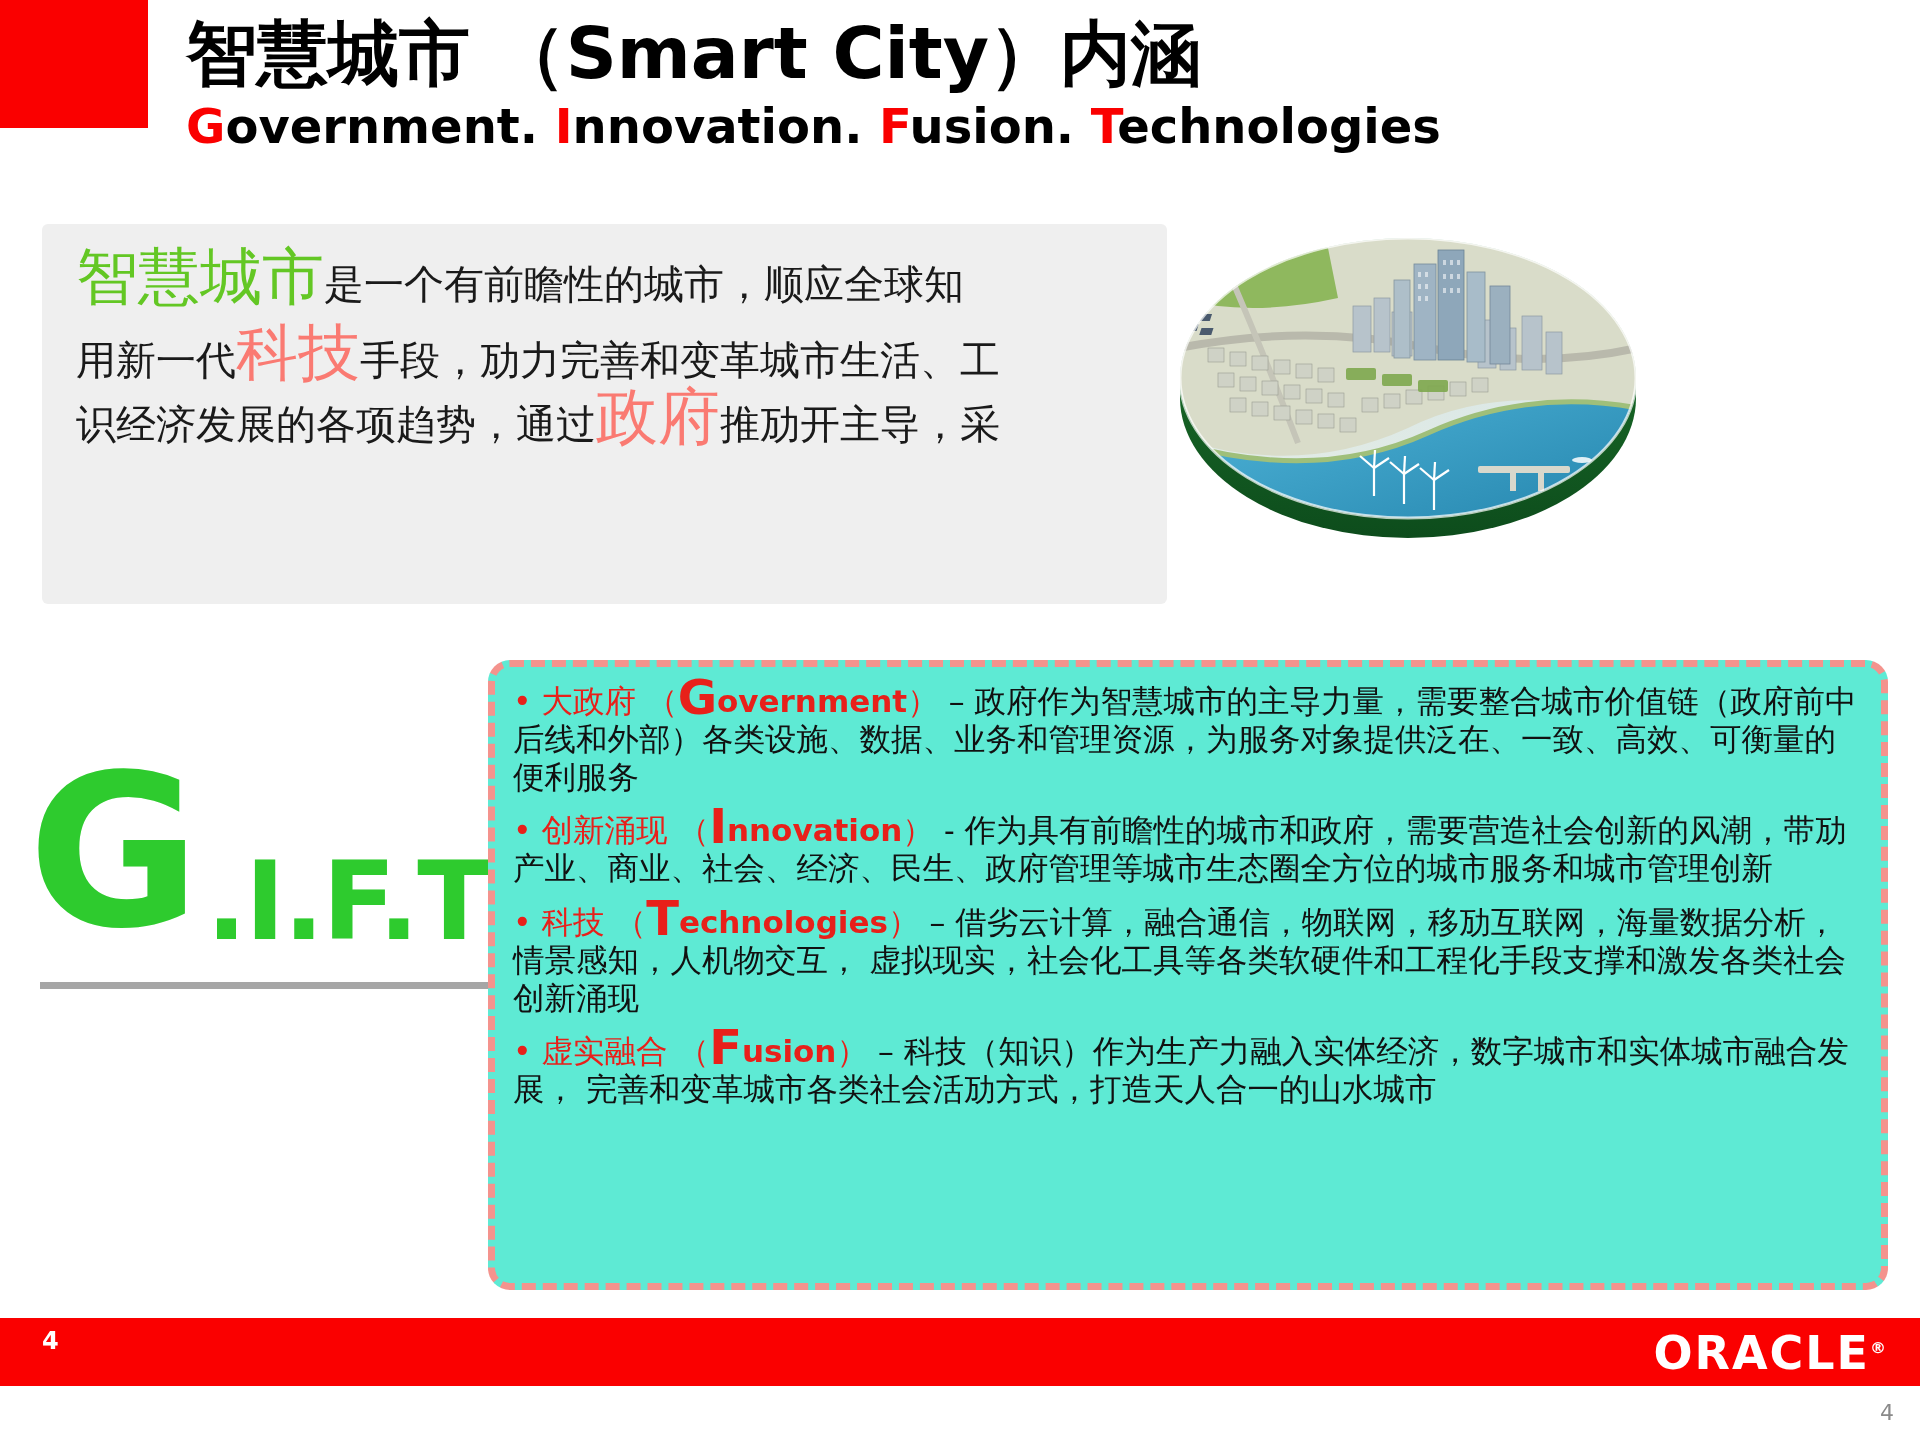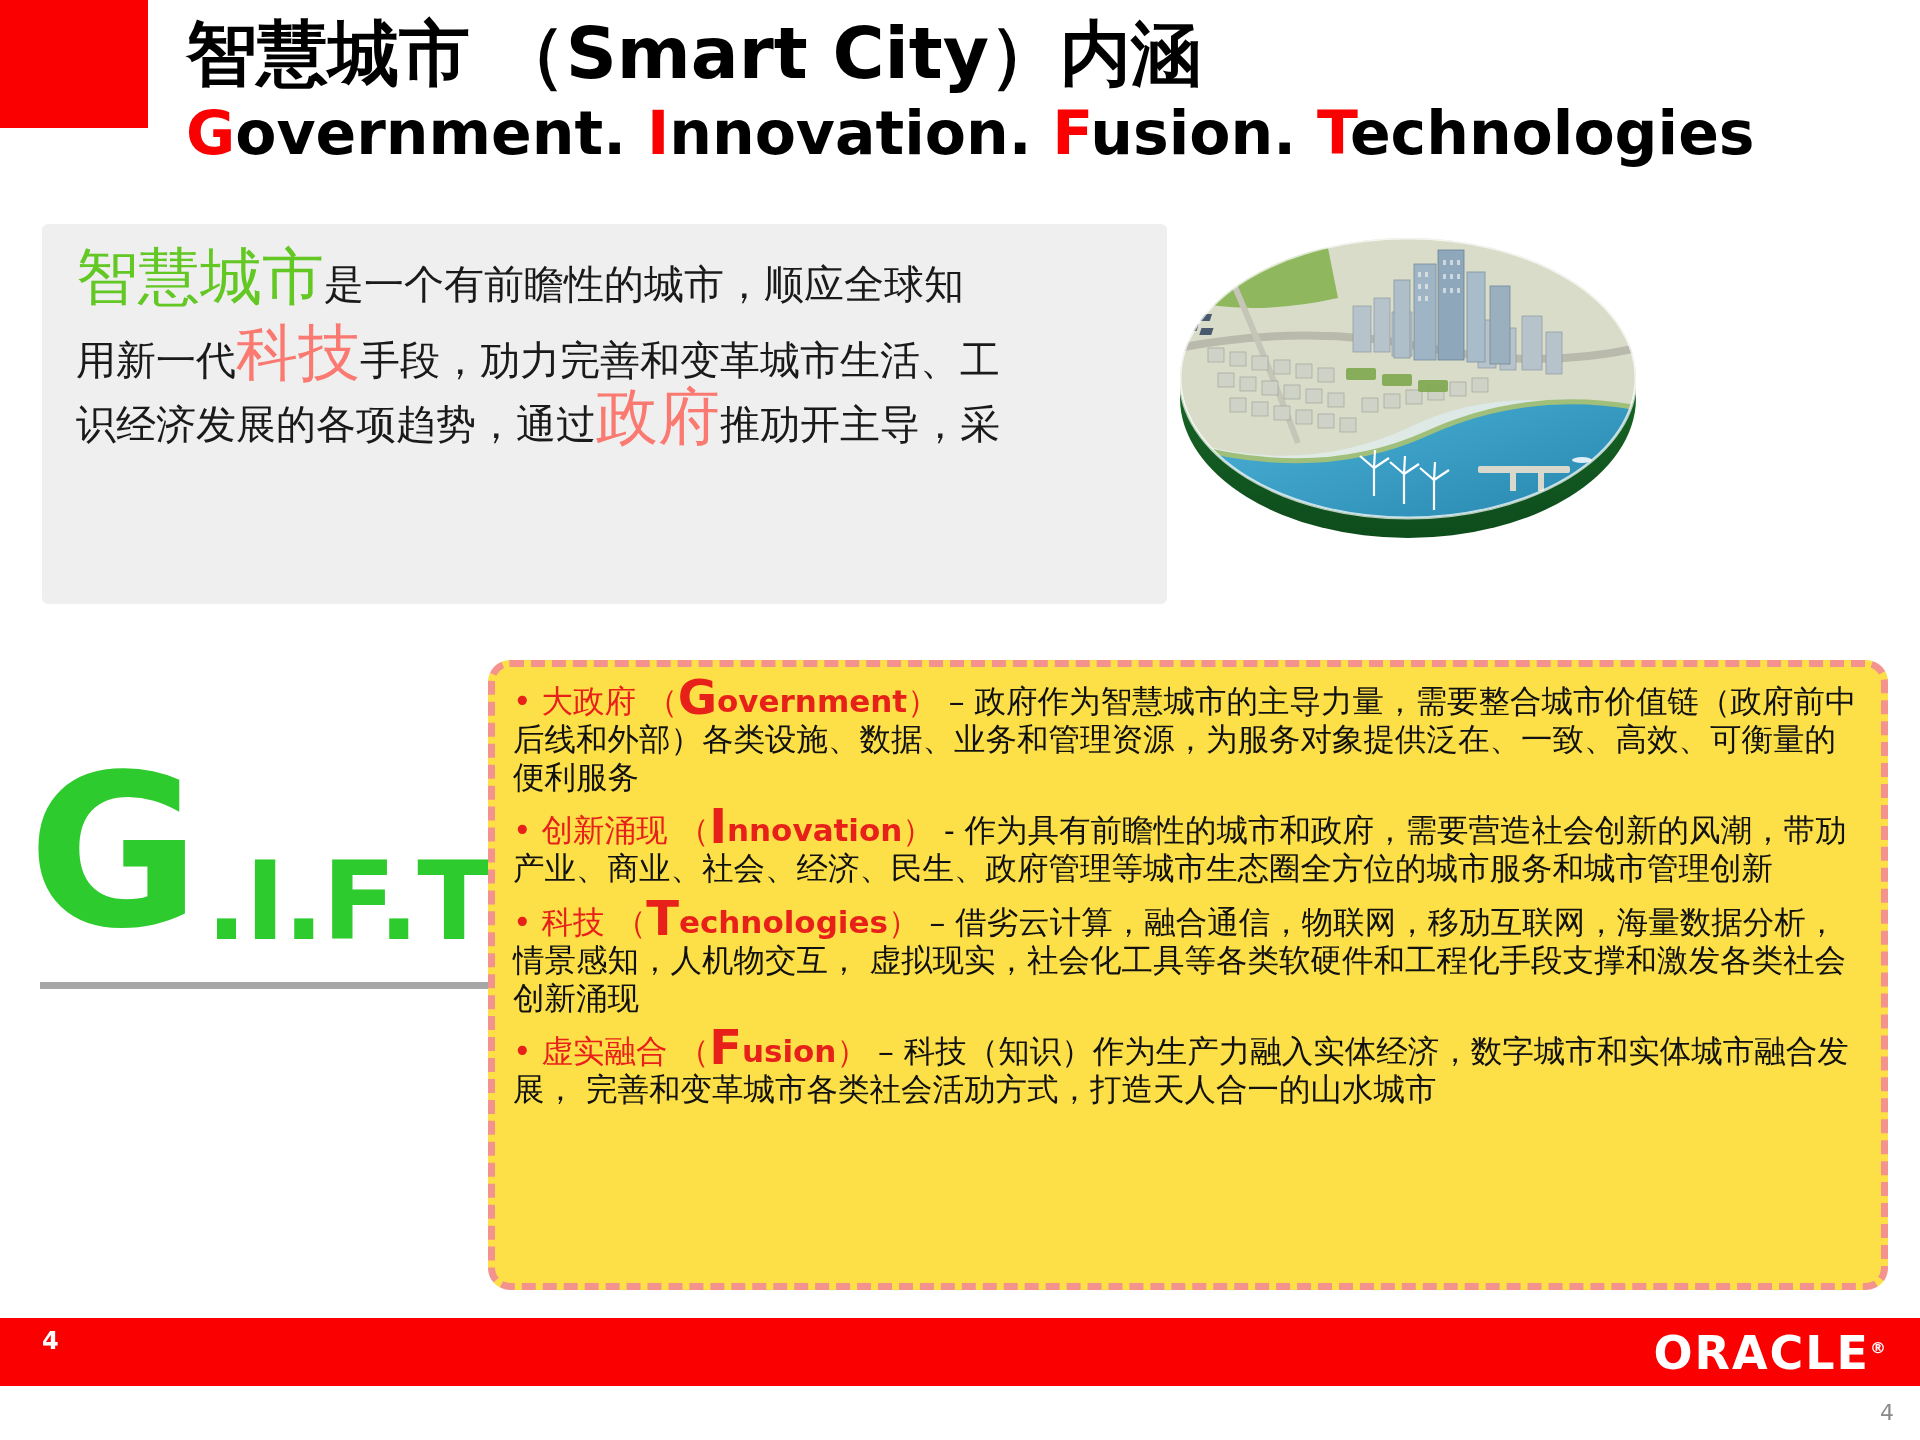--- a/index.html
+++ b/index.html
@@ -34,21 +34,21 @@
     font-family: "DejaVu Sans", sans-serif;
     font-size: 71px;
     font-weight: bold;
     color: #000000;
     line-height: 1.12;
     letter-spacing: 0px;
     white-space: nowrap;
   }
   .slide-subtitle {
     font-family: "DejaVu Sans", sans-serif;
-    font-size: 60px;
+    font-size: 48px;
     font-weight: bold;
     color: #000000;
     line-height: 1.18;
     margin-top: 4px;
     white-space: nowrap;
   }
   .slide-subtitle .cap { color: #fa0000; }
 
   
   .def-card {
@@ -136,21 +136,21 @@
     background: #a6a6a6;
   }
 
   
   .pink-panel {
     position: absolute;
     left: 488px;
     top: 660px;
     width: 1400px;
     height: 630px;
-    background: #fde047;
+    background: #5eead4;
     border: 7px dashed #f4938d;
     border-radius: 22px;
     box-sizing: border-box;
     padding: 14px 18px 10px 18px;
   }
   .bullet {
     font-family: "DejaVu Serif", "Liberation Serif", serif;
     font-size: 31.5px;
     color: #111111;
     line-height: 1.2;

